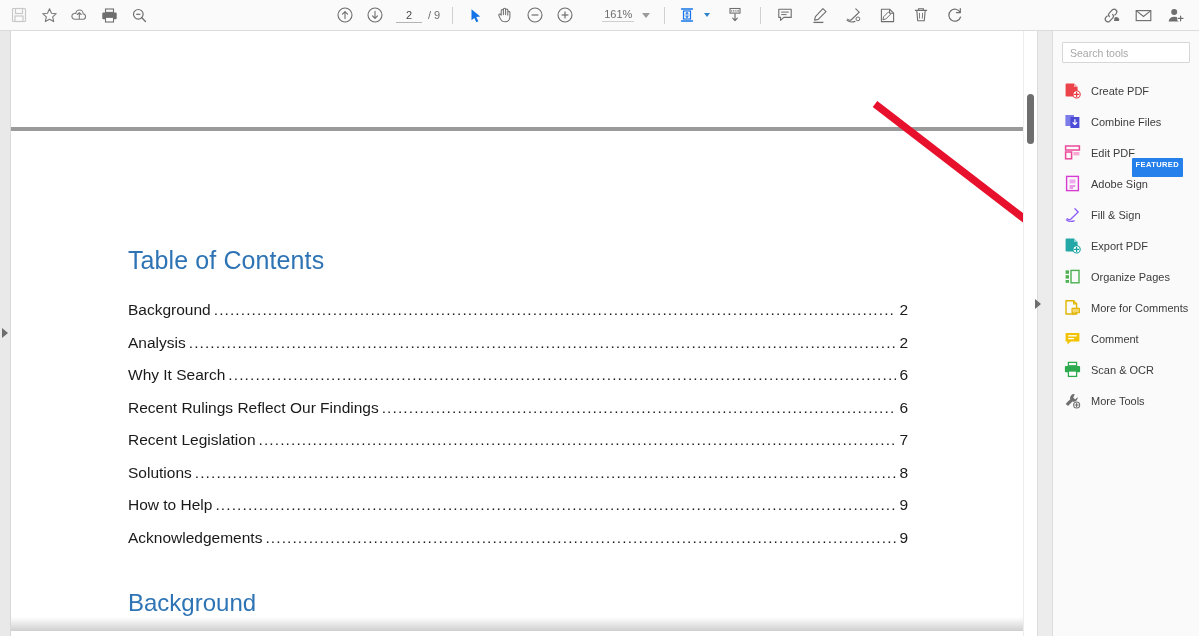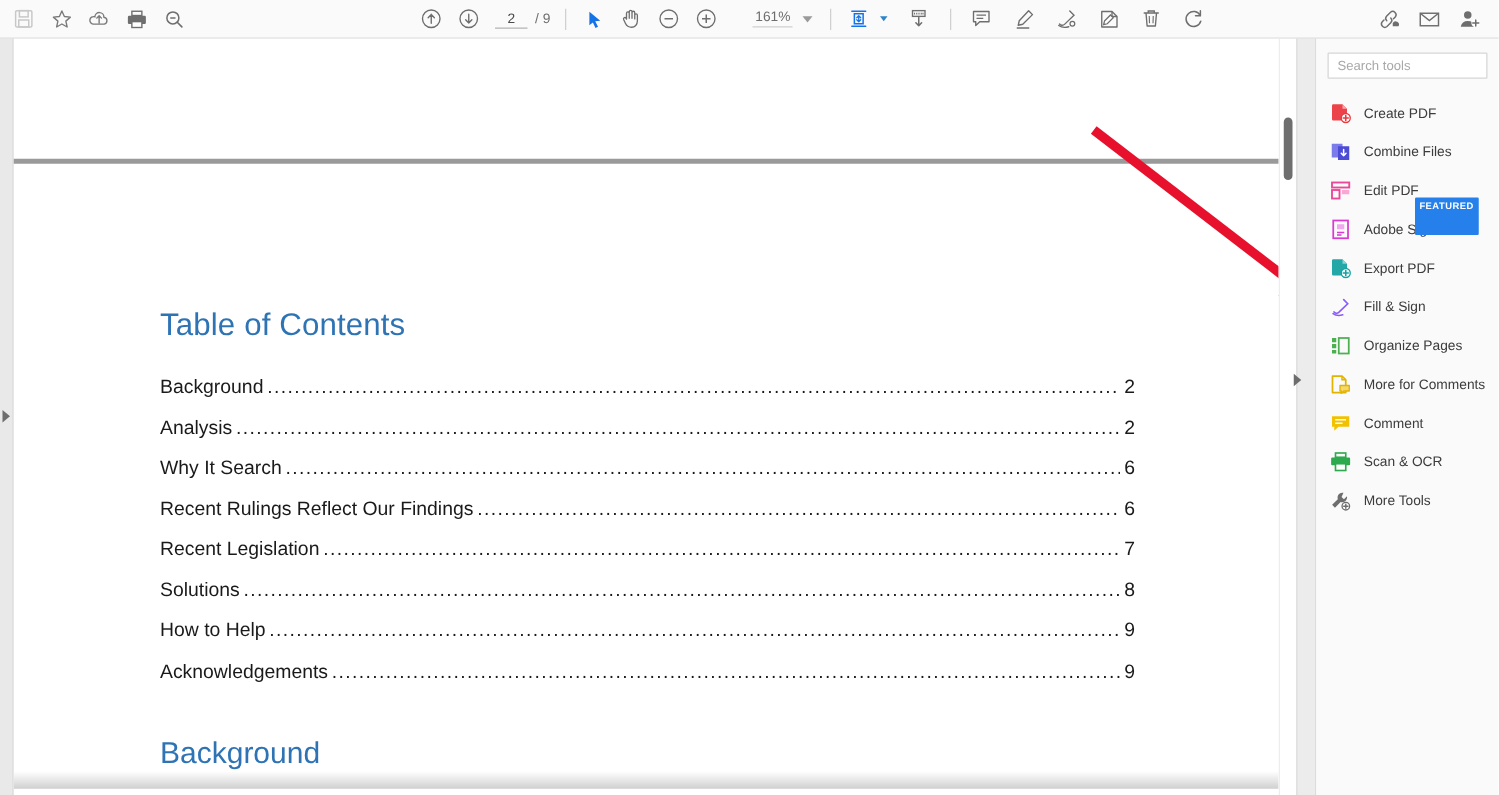--- a/index.html
+++ b/index.html
@@ -207,21 +207,21 @@
   .tool-label {
     font-size: 11px; color: #3c3c3c;
     margin-left: 10px;
     white-space: nowrap;
   }
   .featured-badge {
     position: absolute; top: -10px; right: 0px;
     background: #2680eb; color: #ffffff;
     font-size: 7.5px; font-weight: bold;
     letter-spacing: 0.4px;
-    padding: 2px 4px 19px 4px;
+    padding: 2px 4px 8px 4px;
     border-radius: 1px;
   }
   .panel-footer {
     position: absolute; bottom: 7px; left: 0;
     width: 146px; text-align: center;
   }
   .panel-divider {
     width: 126px; height: 1px; background: #e0e0e0;
     margin: 0 auto 10px auto;
   }
@@ -544,42 +544,42 @@
               <rect x="5.6" y="4.4" width="5.8" height="4" fill="#f0a8ee"></rect>
               <path d="M5.6 11 h5.8 M5.6 13 h3.6" stroke="#d83bd2" stroke-width="1.2"></path>
             </svg>
         </span>
         <span class="tool-label">Adobe Sign</span>
         <span class="featured-badge">FEATURED</span>
       </div>
 
       <div class="tool-item">
         <span class="tool-icon">
+          <svg width="18" height="18" viewBox="0 0 18 18">
+              <path d="M11.6 2.4 L15 5.8 L7.4 13.2 C6 14.4 4.2 13.8 3.4 12.8" fill="none" stroke="#8b5cf6" stroke-width="1.4" stroke-linecap="round"></path>
+              <path d="M2.6 14.2 c2.4 1.8 5.6 1.8 8.2 1" fill="none" stroke="#8b5cf6" stroke-width="1.4" stroke-linecap="round"></path>
+            </svg>
+        </span>
+        <span class="tool-label">Fill &amp; Sign</span>
+      </div>
+
+      <div class="tool-item">
+        <span class="tool-icon">
           <svg width="17" height="17" viewBox="0 0 17 17">
               <path d="M2.6 1.4 h7.4 l3.6 3.6 v8.4 a1 1 0 0 1 -1 1 h-10 a1 1 0 0 1 -1 -1 v-11 a1 1 0 0 1 1 -1 z" fill="#17a2a2" opacity="0.95"></path>
               <path d="M10 1.4 v3.6 h3.6" fill="#8fd4d4"></path>
               <circle cx="12.6" cy="12.4" r="3.6" fill="#ffffff" stroke="#17a2a2" stroke-width="1.1"></circle>
               <path d="M12.6 10.4 v4 M10.6 12.4 h4" stroke="#17a2a2" stroke-width="1.3" stroke-linecap="round"></path>
             </svg>
         </span>
         <span class="tool-label">Export PDF</span>
       </div>
 
       <div class="tool-item">
         <span class="tool-icon">
-          <svg width="18" height="18" viewBox="0 0 18 18">
-              <path d="M11.6 2.4 L15 5.8 L7.4 13.2 C6 14.4 4.2 13.8 3.4 12.8" fill="none" stroke="#8b5cf6" stroke-width="1.4" stroke-linecap="round"></path>
-              <path d="M2.6 14.2 c2.4 1.8 5.6 1.8 8.2 1" fill="none" stroke="#8b5cf6" stroke-width="1.4" stroke-linecap="round"></path>
-            </svg>
-        </span>
-        <span class="tool-label">Fill &amp; Sign</span>
-      </div>
-
-      <div class="tool-item">
-        <span class="tool-icon">
           <svg width="17" height="17" viewBox="0 0 17 17">
               <rect x="1.6" y="2.4" width="3.4" height="3.4" fill="#4caf50"></rect>
               <rect x="1.6" y="7.2" width="3.4" height="3.4" fill="#4caf50"></rect>
               <rect x="1.6" y="12" width="3.4" height="2.8" fill="#4caf50"></rect>
               <rect x="7" y="2.4" width="8" height="12.4" fill="none" stroke="#4caf50" stroke-width="1.4"></rect>
             </svg>
         </span>
         <span class="tool-label">Organize Pages</span>
       </div>
 

